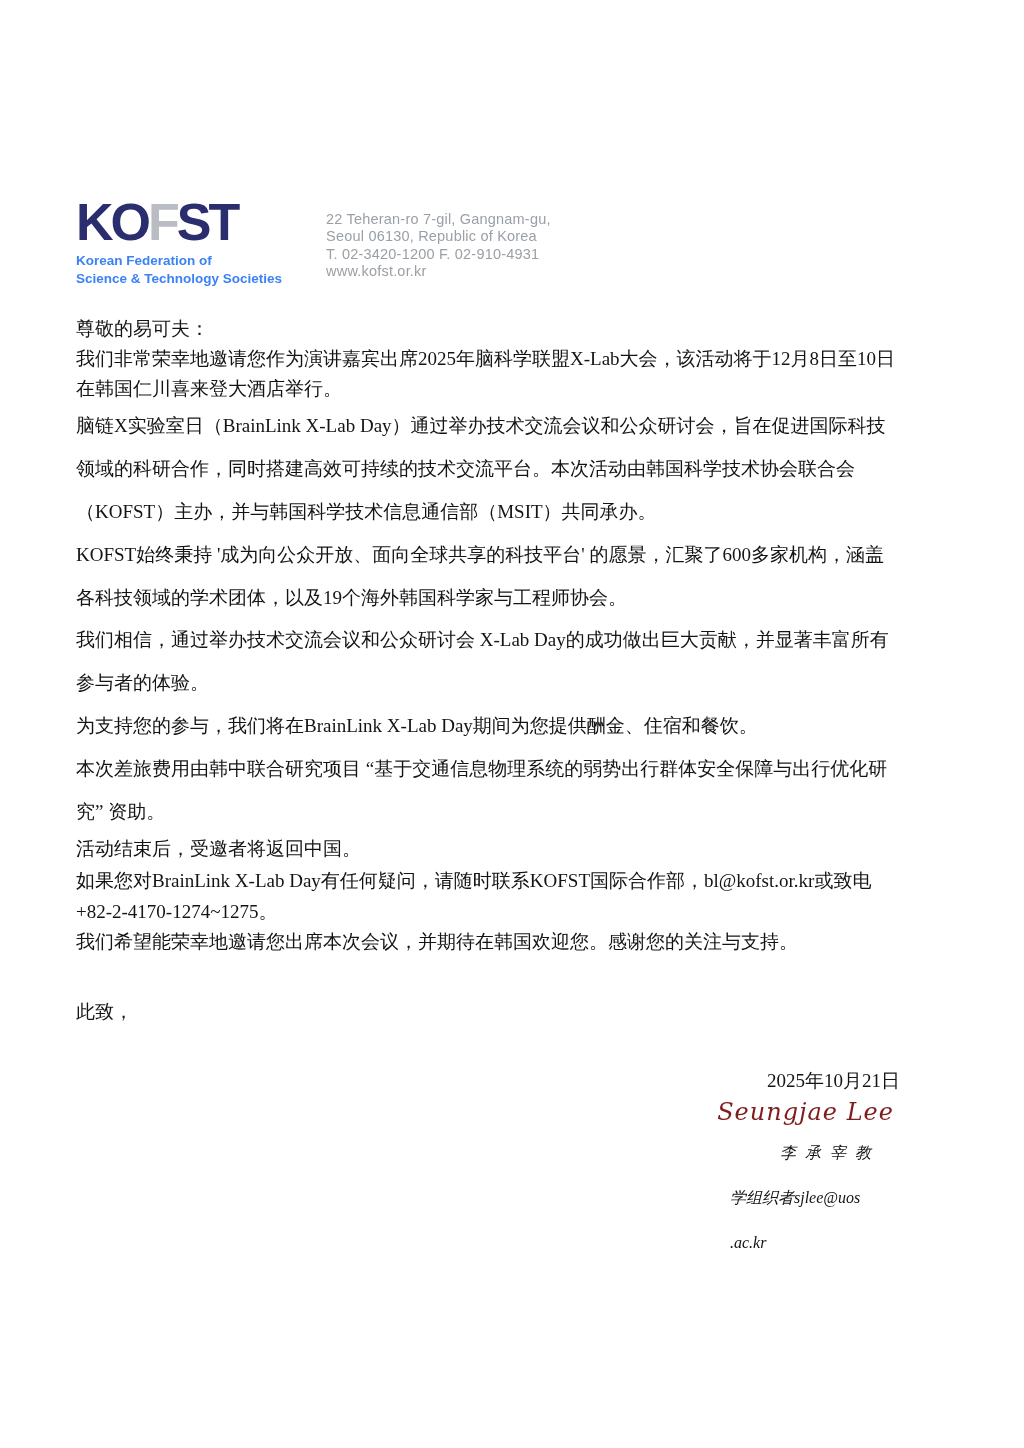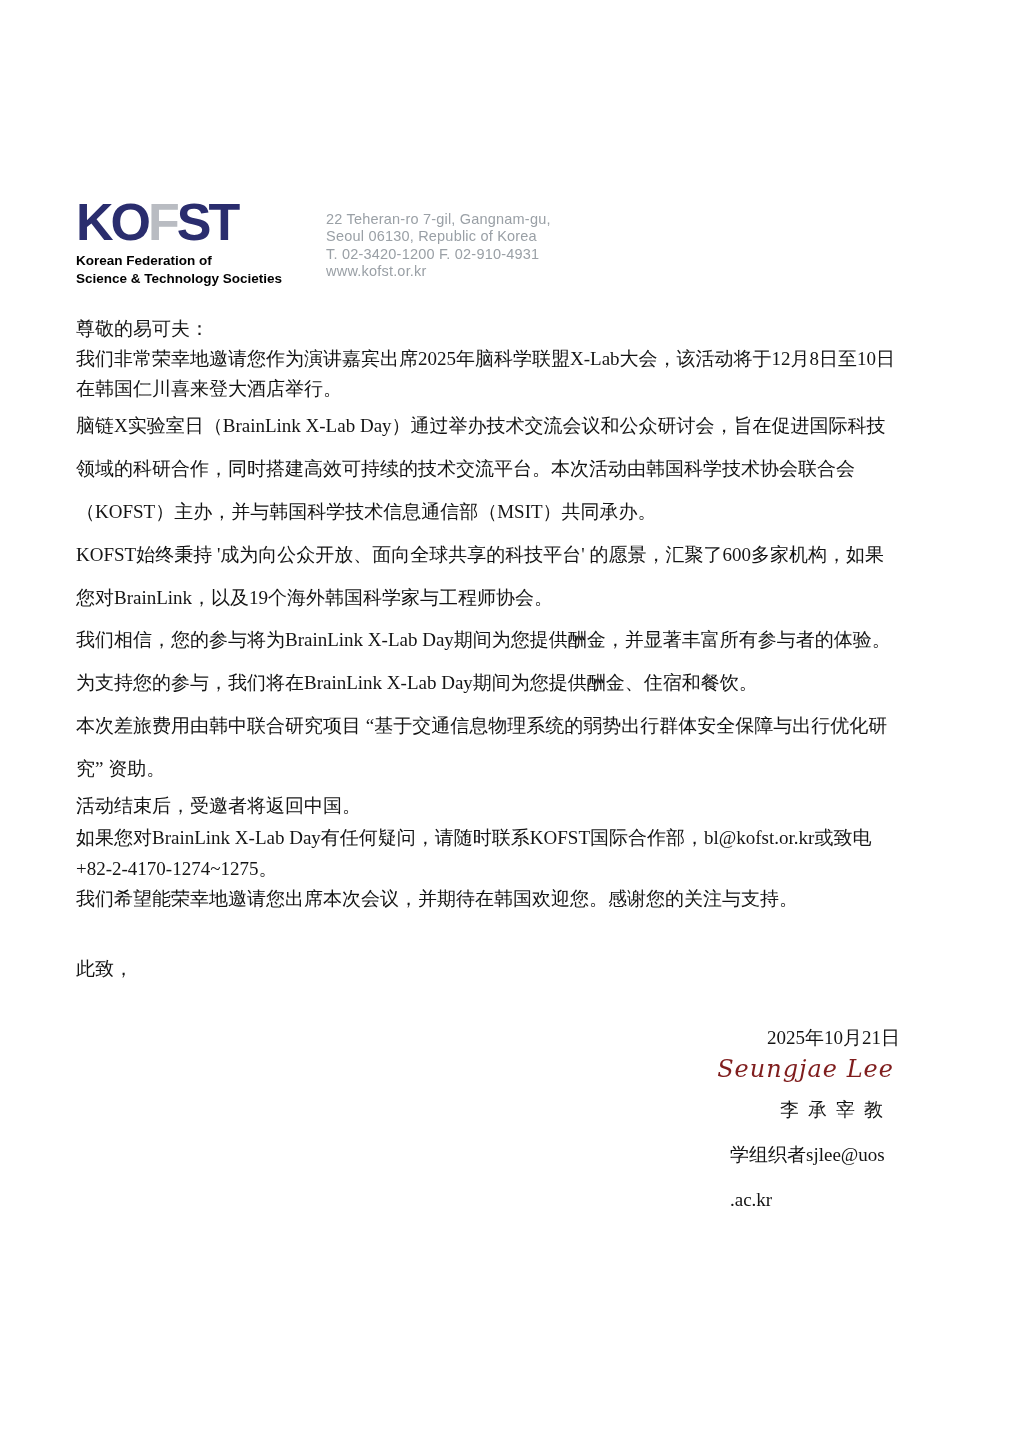--- a/index.html
+++ b/index.html
@@ -27,21 +27,21 @@
     letter-spacing: -3px;
     color: #2a2d6e;
     white-space: nowrap;
   }
   .logo-word .logo-f { color: #b9bcc2; }
   .logo-tagline {
     font-family: "Liberation Sans", sans-serif;
     font-weight: bold;
     font-size: 13.5px;
     line-height: 1.3;
-    color: #000000;
+    color: #3b82f6;
     margin-top: 5px;
   }
   .address {
     font-family: "Liberation Sans", sans-serif;
     font-size: 14.5px;
     line-height: 1.2;
     color: #9aa0a6;
     padding-top: 13px;
     letter-spacing: 0.2px;
   }
@@ -77,22 +77,23 @@
     font-size: 24px;
     color: #7f1d1d;
     letter-spacing: 1px;
     padding-right: 6px;
   }
 
   .signoff {
     width: 170px;
     margin-left: auto;
     margin-top: 4px;
-    font-size: 19px;
+    font-size: 16px;
     text-align: left;
+    font-style: italic;
   }
   .signoff .so-line { line-height: 45px; white-space: nowrap; }
   .signoff .so-line1 { padding-left: 50px; letter-spacing: 9px; }
 </style>
 </head>
 <body>
 
 <div class="page">
 
   <div class="header">
@@ -110,22 +111,22 @@
       <div>Seoul 06130, Republic of Korea</div>
       <div>T. 02-3420-1200  F. 02-910-4931</div>
       <div>www.kofst.or.kr</div>
     </div>
   </div>
 
   <div class="greeting">尊敬的易可夫：</div>
 
   <p class="body-par lh-s p0">我们非常荣幸地邀请您作为演讲嘉宾出席2025年脑科学联盟X-Lab大会，该活动将于12月8日至10日在韩国仁川喜来登大酒店举行。</p>
   <p class="body-par lh-d p1">脑链X实验室日（BrainLink X-Lab Day）通过举办技术交流会议和公众研讨会，旨在促进国际科技领域的科研合作，同时搭建高效可持续的技术交流平台。本次活动由韩国科学技术协会联合会（KOFST）主办，并与韩国科学技术信息通信部（MSIT）共同承办。</p>
-  <p class="body-par lh-d p2">KOFST始终秉持 '成为向公众开放、面向全球共享的科技平台' 的愿景，汇聚了600多家机构，如果您对BrainLink，以及19个海外韩国科学家与工程师协会。</p>
-  <p class="body-par lh-d p3">我们相信，您的参与将为BrainLink X-Lab Day期间为您提供酬金，并显著丰富所有参与者的体验。</p>
+  <p class="body-par lh-d p2">KOFST始终秉持 '成为向公众开放、面向全球共享的科技平台' 的愿景，汇聚了600多家机构，涵盖各科技领域的学术团体，以及19个海外韩国科学家与工程师协会。</p>
+  <p class="body-par lh-d p3">我们相信，通过举办技术交流会议和公众研讨会 X-Lab Day的成功做出巨大贡献，并显著丰富所有参与者的体验。</p>
   <p class="body-par lh-d p4">为支持您的参与，我们将在BrainLink X-Lab Day期间为您提供酬金、住宿和餐饮。</p>
   <p class="body-par lh-d p5">本次差旅费用由韩中联合研究项目 “基于交通信息物理系统的弱势出行群体安全保障与出行优化研究” 资助。</p>
   <p class="body-par lh-s p6">活动结束后，受邀者将返回中国。</p>
   <p class="body-par p7">如果您对BrainLink X-Lab Day有任何疑问，请随时联系KOFST国际合作部，bl@kofst.or.kr或致电+82-2-4170-1274~1275。</p>
   <p class="body-par lh-s p8">我们希望能荣幸地邀请您出席本次会议，并期待在韩国欢迎您。感谢您的关注与支持。</p>
 
   <div class="closing">此致，</div>
 
   <div class="date-line">2025年10月21日</div>
 

